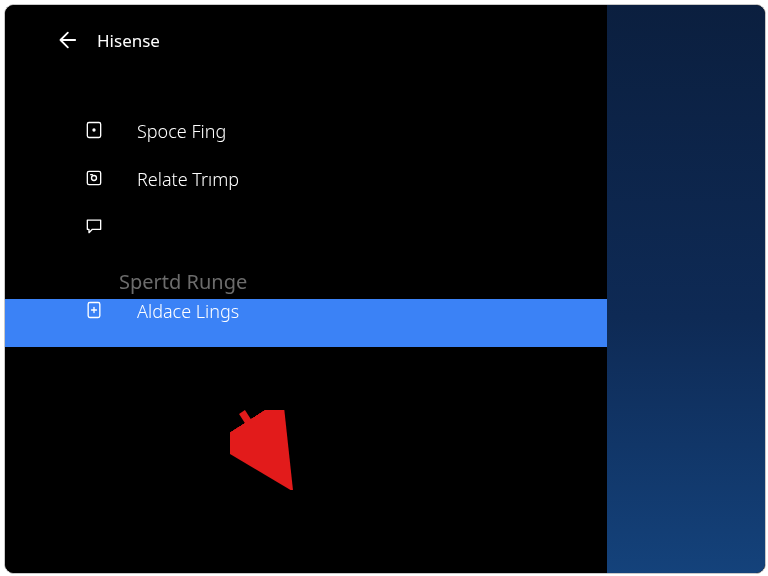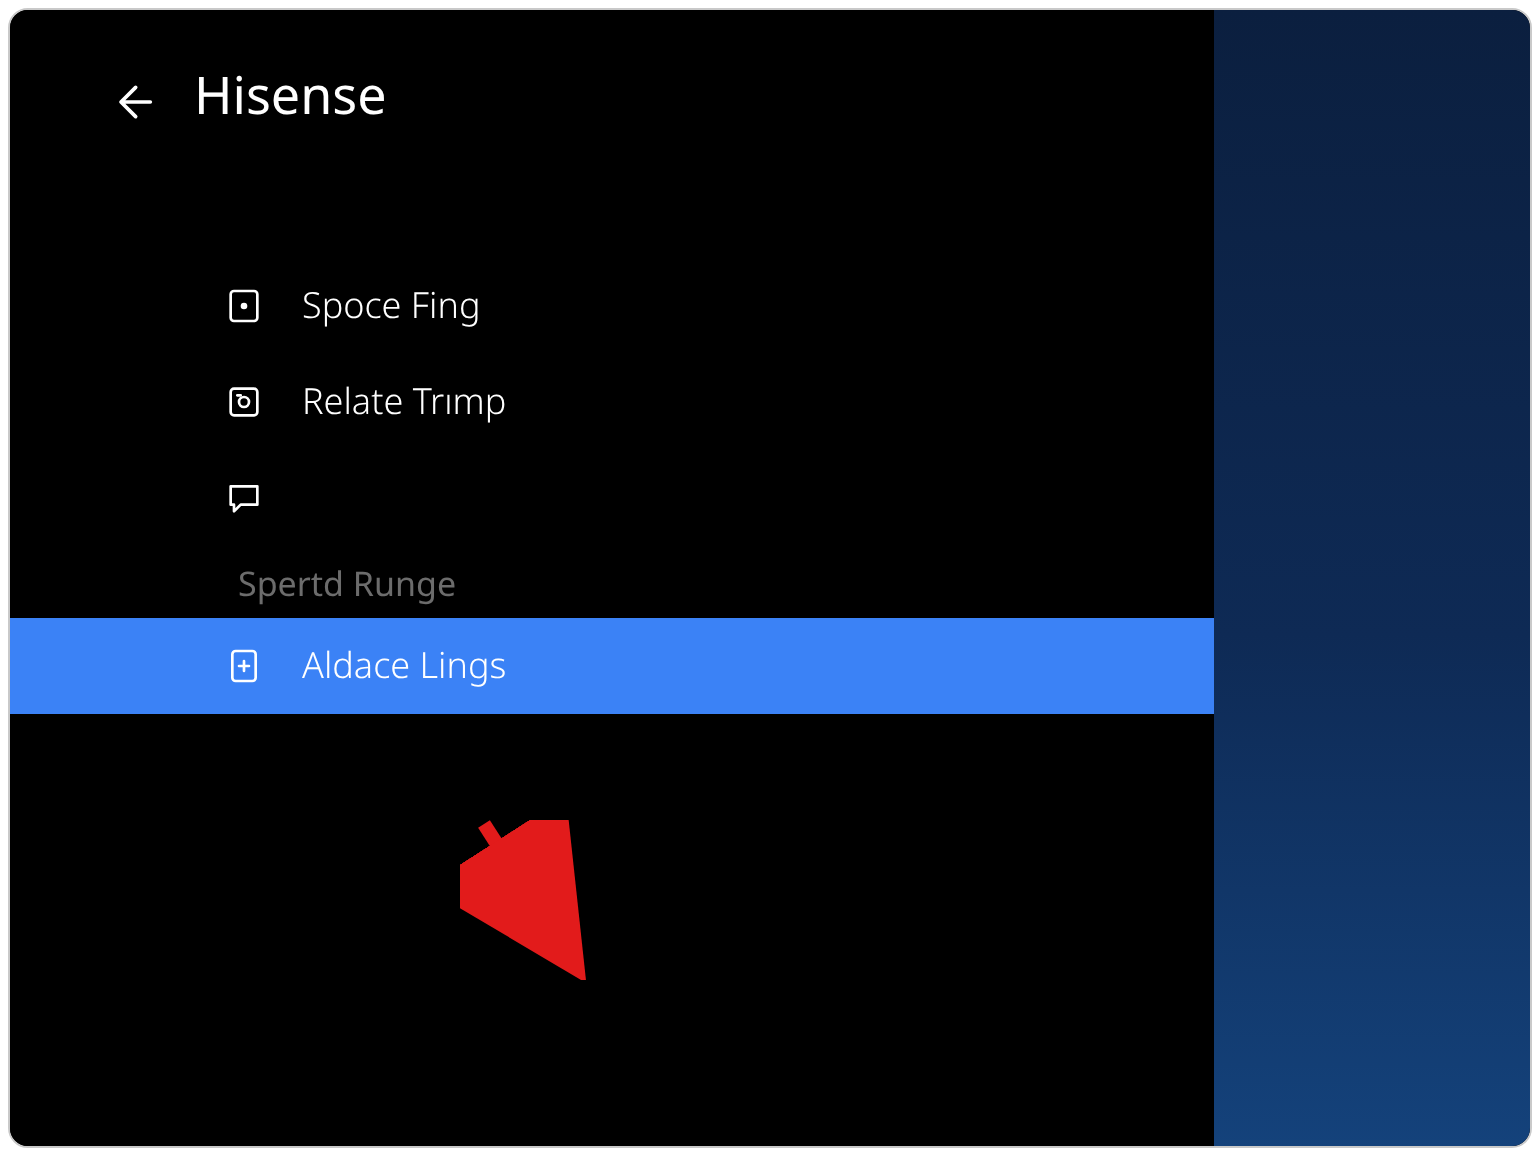--- a/index.html
+++ b/index.html
@@ -1,25 +1,25 @@
 <!DOCTYPE html>
 <html><head>
 <meta charset="utf-8">
 <style>
   html,body{margin:0;padding:0;width:768px;height:576px;overflow:hidden;background:#fff;font-family:"Segoe UI",system-ui,sans-serif}
   .frame{position:relative;margin:4px;width:760px;height:568px;border:1px solid #c9c9c9;border-radius:10px;overflow:hidden;background:#000}
   .rightband{position:absolute;top:0;right:0;width:158px;height:100%;background:linear-gradient(180deg,#0b1f3f 0%,#0e2a55 55%,#14427b 100%)}
   .panel{position:absolute;top:0;left:0;width:602px;height:100%;background:#000;color:#fff}
-  .hdr{display:flex;align-items:flex-end;gap:18px;padding:24px 0 0 48px;font-size:26px;font-weight:400}
+  .hdr{display:flex;align-items:flex-start;gap:18px;padding:24px 0 0 48px;font-size:17px;font-weight:400}
   .back{width:26px;height:26px;display:flex;align-items:center;justify-content:center;cursor:pointer}
   .back svg{width:22px;height:22px;stroke:#fff;stroke-width:2;fill:none;stroke-linecap:round;stroke-linejoin:round}
   .list{margin-top:64px}
-  .row{display:flex;align-items:center;gap:18px;height:48px;padding-left:106px;font-size:18px;font-weight:300;cursor:pointer}
+  .row{display:flex;align-items:flex-start;gap:32px;height:48px;padding-left:78px;font-size:18px;font-weight:300;cursor:pointer}
   .row.sel{background:#3b82f6}
-  .sub{padding-left:114px;font-size:17px;color:#6c6c6c;height:36px;display:flex;align-items:center}
+  .sub{padding-left:114px;font-size:20px;color:#6c6c6c;height:36px;display:flex;align-items:center}
   .ic{width:22px;height:22px;flex:0 0 22px;display:flex;align-items:center;justify-content:center}
   .ic svg{width:20px;height:20px;stroke:#fff;stroke-width:1.6;fill:none;stroke-linecap:round;stroke-linejoin:round}
   .arrow{position:absolute;left:225px;top:405px;width:80px;height:80px;pointer-events:none}
   .arrow svg{width:80px;height:80px}
 </style>
 </head>
 <body>
 
 <div class="frame">
   <div class="rightband"></div>

